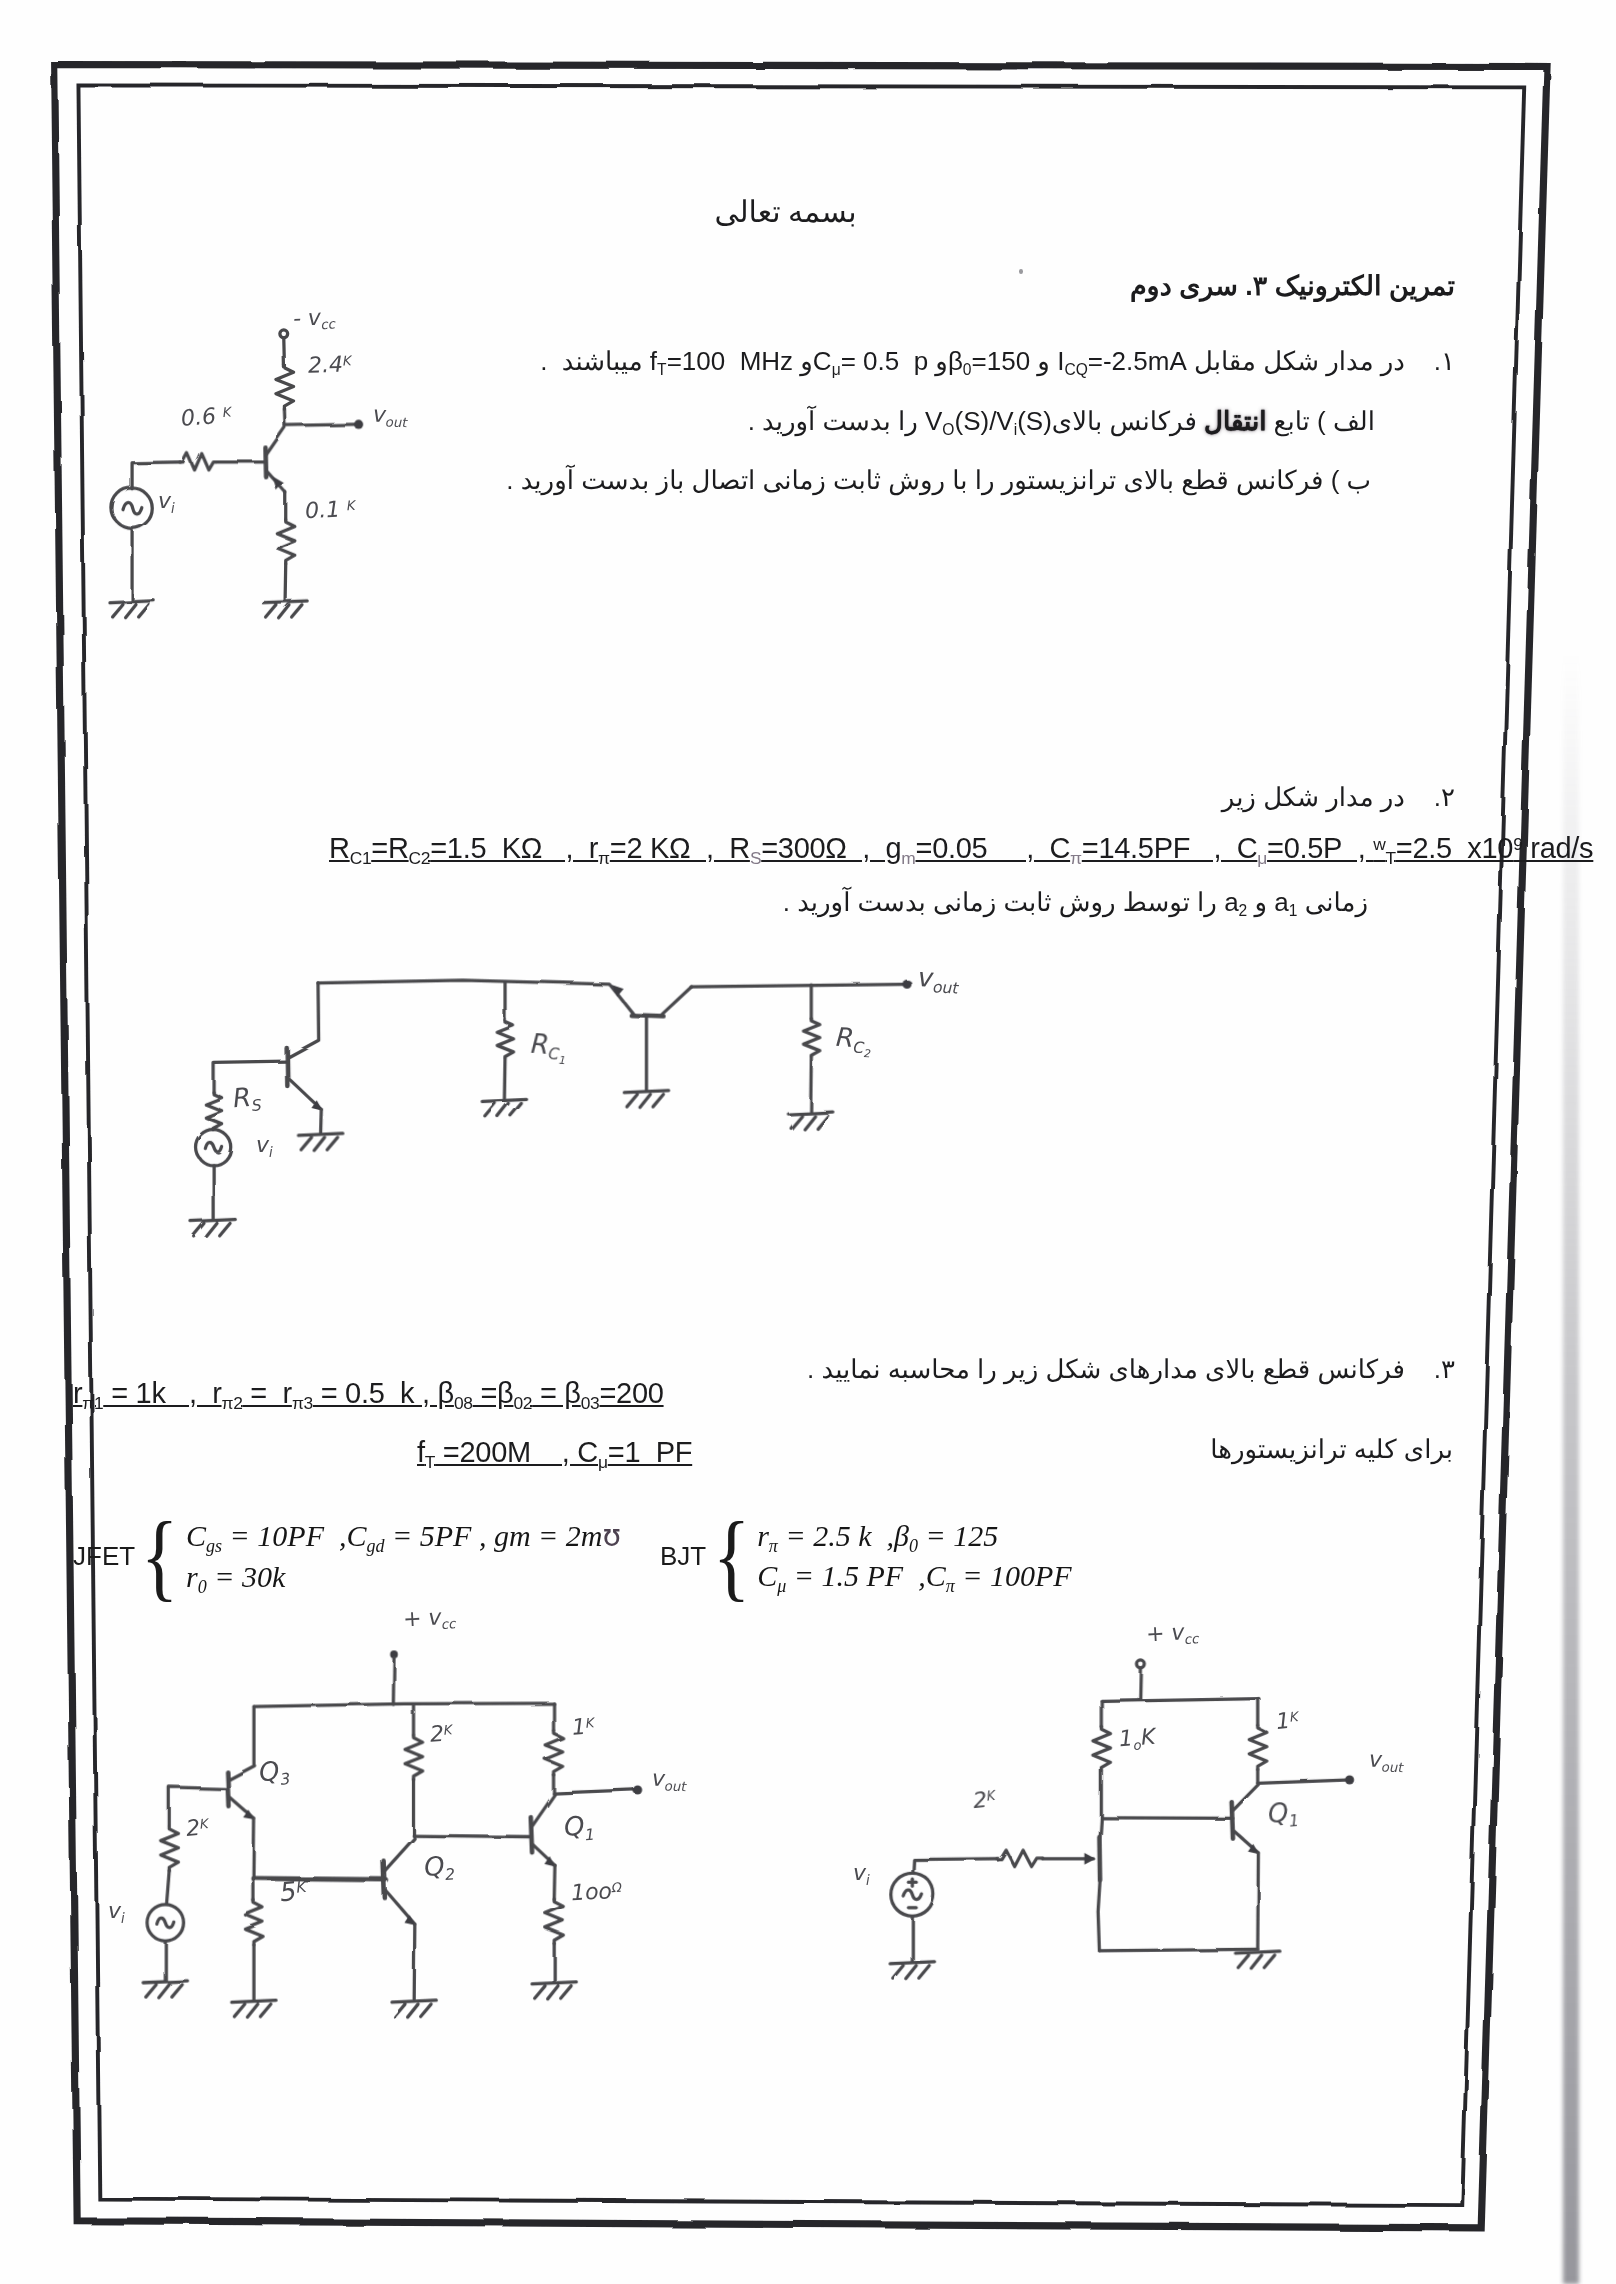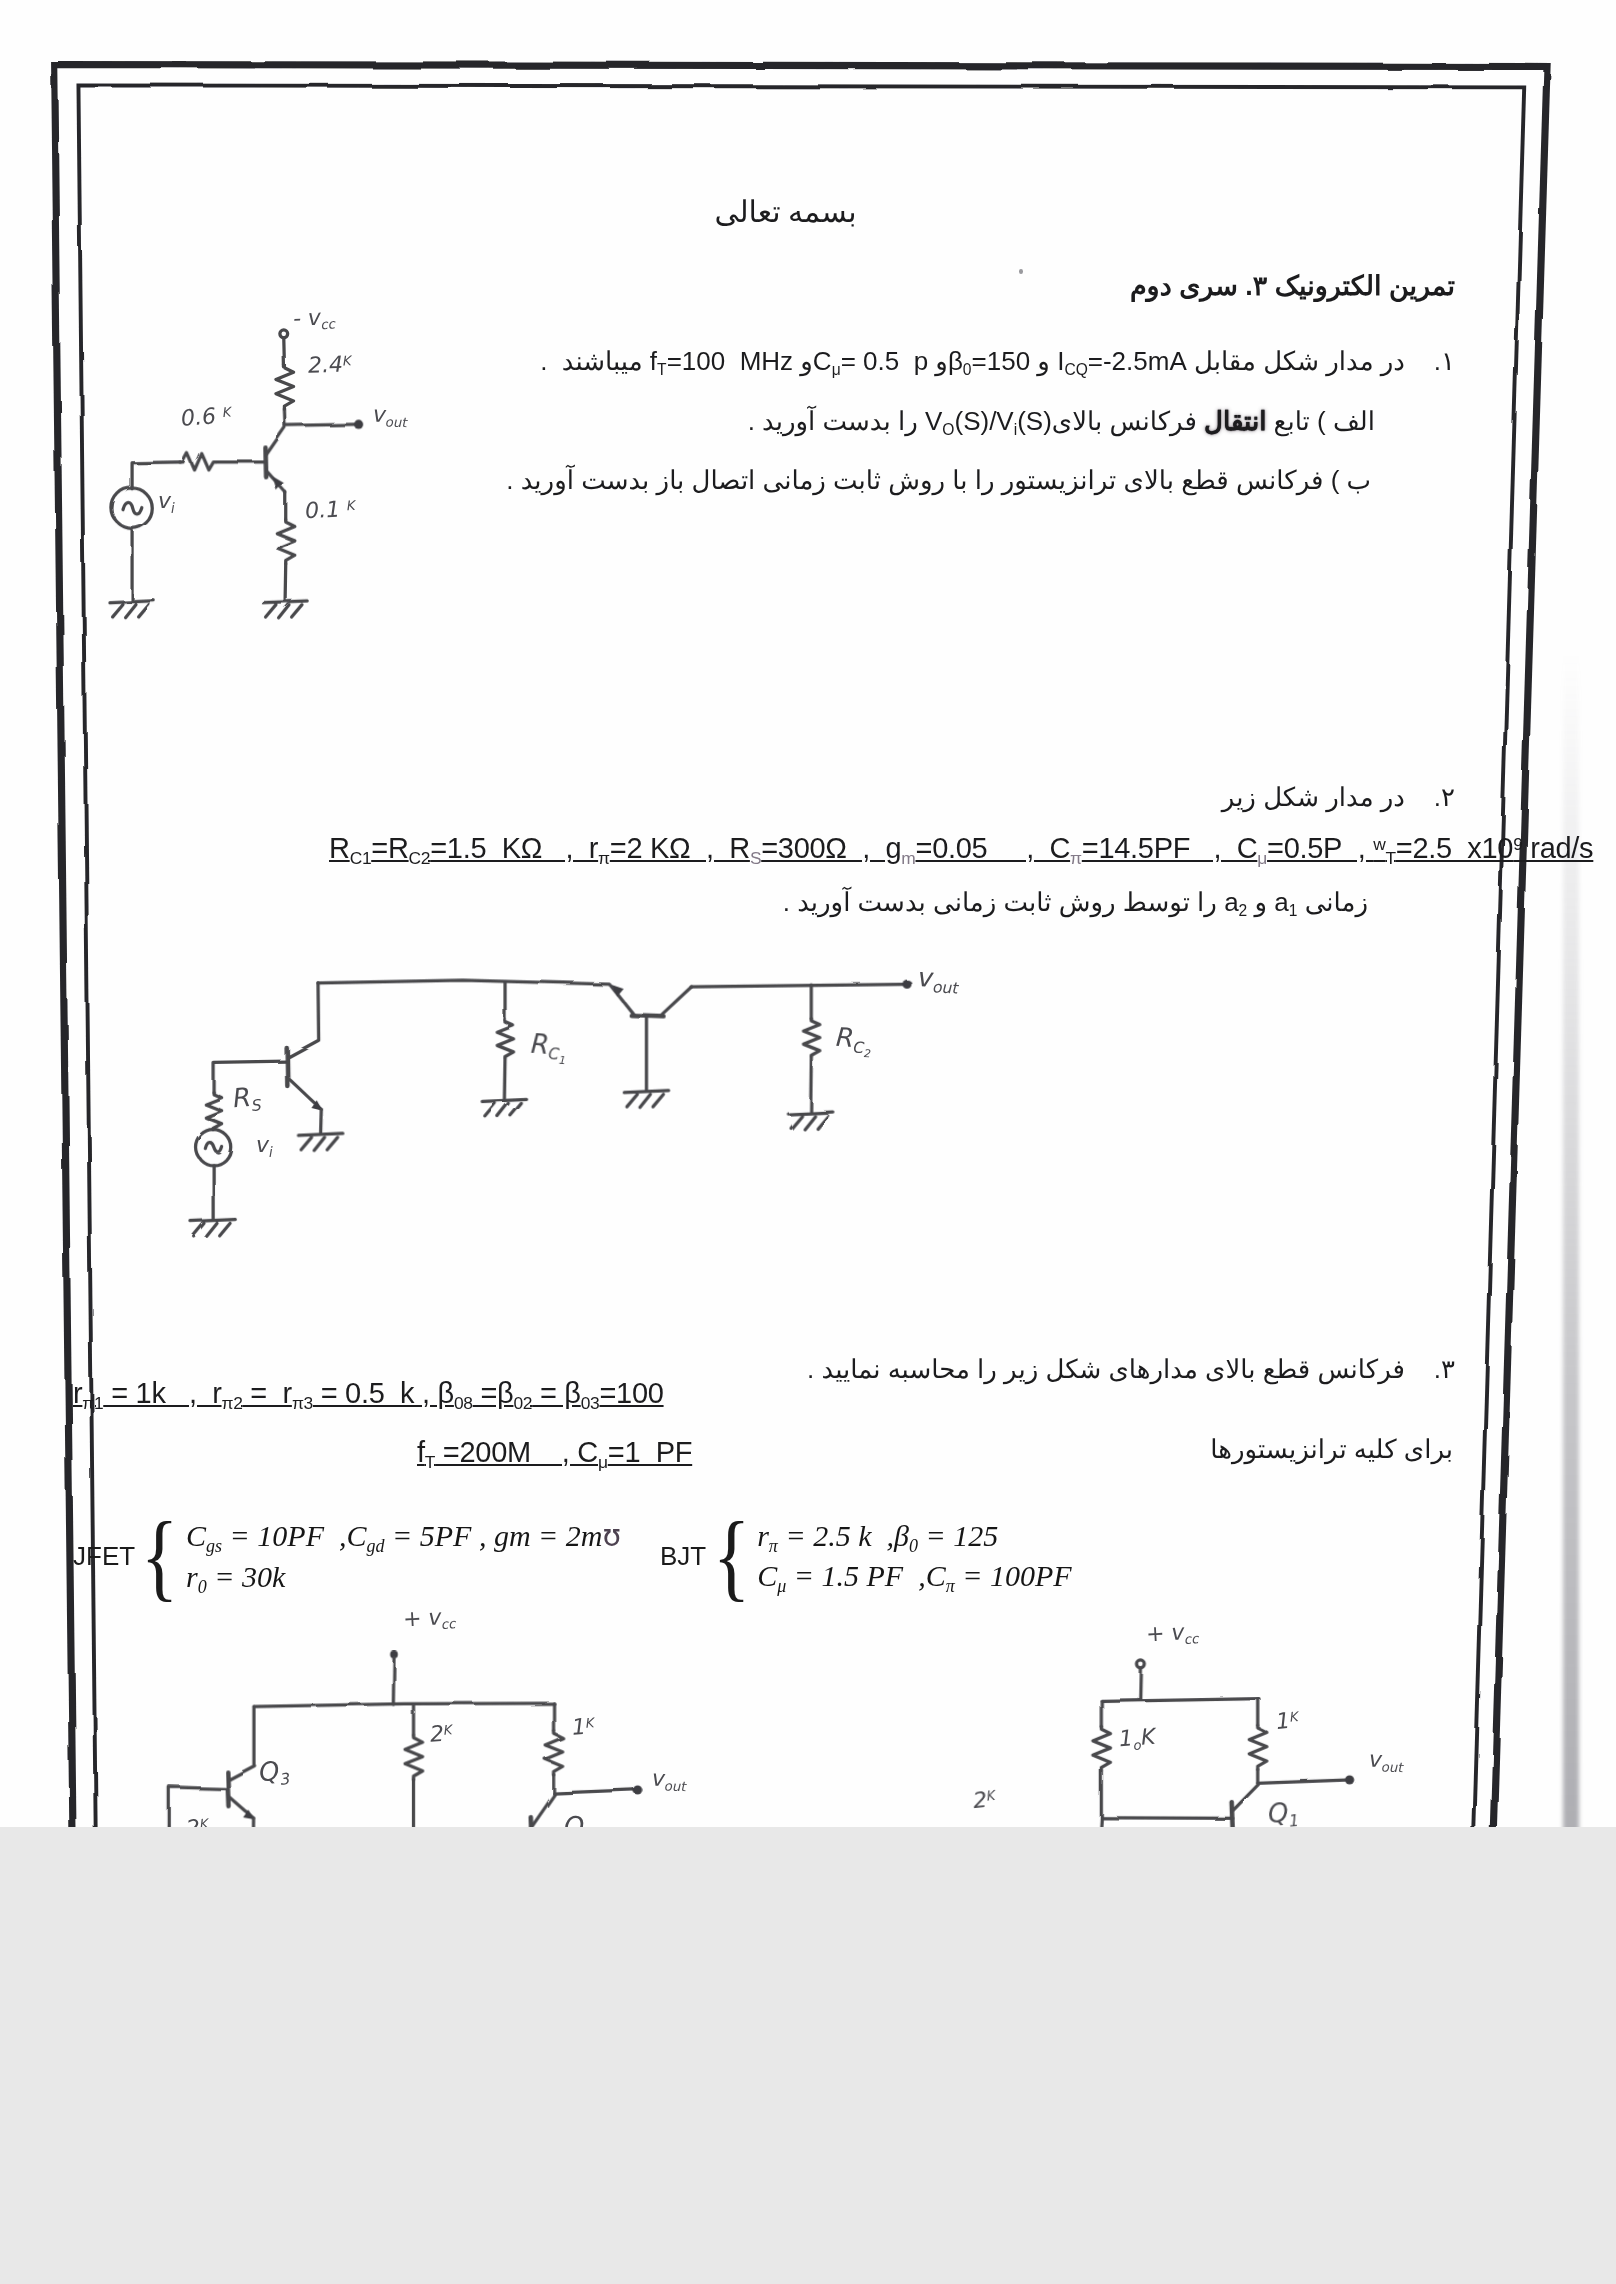--- a/index.html
+++ b/index.html
@@ -1,16 +1,16 @@
 <!DOCTYPE html>
 <html style="font-size:10.4px"><head>
 <meta charset="utf-8">
 <style>
   html,body{margin:0;padding:0;background:#e8e8e8;}
-  .page{position:relative;width:1617px;height:1827px;background:#fefefe;overflow:hidden;
+  .page{position:relative;width:1617px;height:2284px;background:#fefefe;overflow:hidden;
         font-family:"Liberation Sans",sans-serif;color:#1c1c1e;}
   .txt{position:absolute;white-space:nowrap;line-height:1.25;}
   .rtl{direction:rtl;}
   .ltrseg{direction:ltr;unicode-bidi:isolate;}
   sub{font-size:60%;vertical-align:-0.35em;line-height:0;}
   sup{font-size:60%;vertical-align:0.45em;line-height:0;}
   .sub2{font-size:42%;vertical-align:-0.85em;line-height:0;}
   .pencil{color:#837a88;}
   .mho{color:#4d4250;font-family:"DejaVu Sans",sans-serif;font-style:normal;}
   .smudge{font-weight:700;text-shadow:0 0 1.3px rgba(25,20,25,.9),0 0 4.6px rgba(60,45,60,.45);}
@@ -205,21 +205,21 @@
     </g>
   </svg>
 
   <span class="hand big" style="left:233px;top:1082px;transform:rotate(-5deg);"><span>R</span><sub>S</sub></span>
   <span class="hand big" style="left:531px;top:1030px;transform:rotate(4deg);"><span>R</span><sub>C</sub><sub class="sub2">1</sub></span>
   <span class="hand big" style="left:836px;top:1023px;transform:rotate(4deg);"><span>R</span><sub>C</sub><sub class="sub2">2</sub></span>
   <span class="hand big" style="left:918px;top:963px;transform:rotate(3deg);"><span>v</span><sub>out</sub></span>
   <span class="hand" style="left:256px;top:1132px;"><span>v</span><sub>i</sub></span>
 
   <div class="txt body40 rtl" style="right:162px;top:1317px;margin-top:36px;"><span>۳.&nbsp;&nbsp;&nbsp;&nbsp;فرکانس قطع بالای مدارهای شکل زیر را محاسبه نمایید .</span></div>
-  <div class="txt math" style="left:73px;top:1375px;"><span>r</span><sub>π1</sub><span> = 1k&nbsp;&nbsp; ,&nbsp; r</span><sub>π2</sub><span> =&nbsp; r</span><sub>π3</sub><span> = 0.5&nbsp; k , β</span><sub>08</sub><span> =β</span><sub>02</sub><span> = β</span><sub>03</sub><span>=100</span></div>
+  <div class="txt math" style="left:73px;top:1375px;"><span>r</span><sub>π1</sub><span> = 1k&nbsp;&nbsp; ,&nbsp; r</span><sub>π2</sub><span> =&nbsp; r</span><sub>π3</sub><span> = 0.5&nbsp; k , β</span><sub>08</sub><span> =β</span><sub>02</sub><span> = β</span><sub>03</sub><span>=200</span></div>
   <div class="txt math" style="left:417px;top:1434px;"><span>f</span><sub>T</sub><span> =200M&nbsp;&nbsp;&nbsp; , C</span><sub>μ</sub><span>=1&nbsp; PF</span></div>
   <div class="txt body40 rtl" style="right:164px;top:1433px;"><span>برای کلیه ترانزیستورها</span></div>
 
   <div class="spec" style="left:73px;top:1511px;">
     <span class="speclabel">JFET</span>
     <span class="brace">{</span>
     <span class="rows">
       <span class="row"><span>C</span><sub>gs</sub><span> = 10PF&nbsp;&nbsp;,C</span><sub>gd</sub><span> = 5PF&nbsp;, gm = 2m</span><span class="mho">ʊ</span></span>
       <span class="row"><span>r</span><sub>0</sub><span> = 30k</span></span>
     </span>

